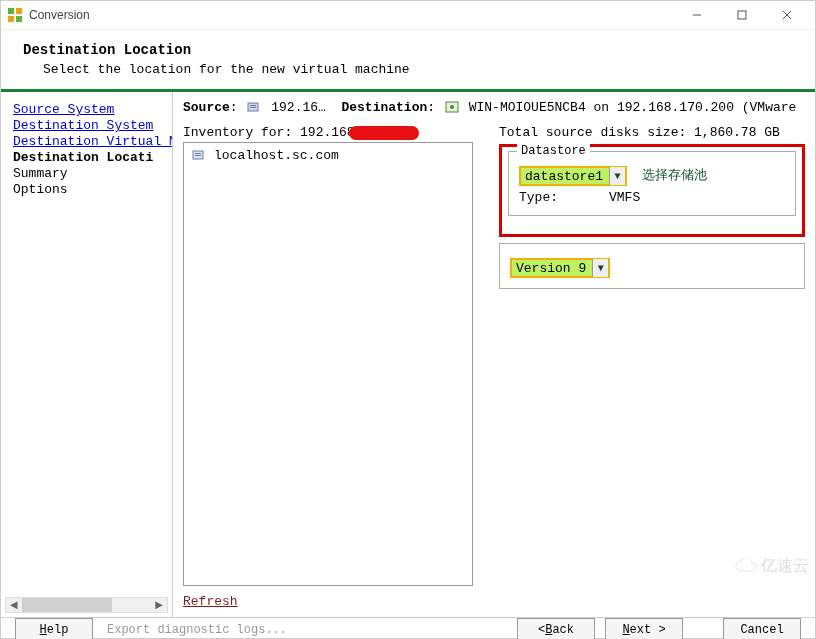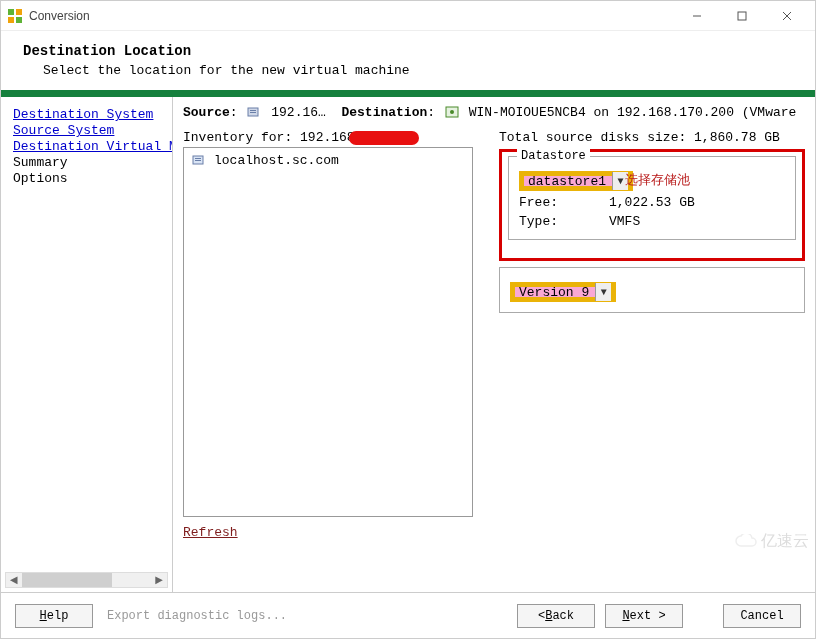--- a/index.html
+++ b/index.html
@@ -34,21 +34,21 @@
   }
   .titlebar .title { color: #444; flex: 1; font-family: "Segoe UI", Tahoma, sans-serif; font-size: 12px;}
   .win-controls { display: flex; gap: 0; }
   .win-btn {
     width: 45px; height: 28px;
     display:flex; align-items:center; justify-content:center;
     color:#555; font-family: "Segoe UI", sans-serif;
   }
   .header {
     padding: 12px 22px 12px 22px;
-    border-bottom: 7px solid #15803d;
+    border-bottom: 3px solid #15803d;
   }
   .header-title { font-weight: bold; font-size: 14px; }
   .header-sub { margin-left: 20px; margin-top: 4px; }
   .body {
     flex: 1;
     display: flex;
     position: relative;
   }
   .sidebar {
     width: 172px;
@@ -116,21 +116,21 @@
   .left-col { flex: 0 0 300px; }
   .right-col { flex: 1; min-width: 0;}
   .inventory-label { margin-bottom: 2px; white-space: nowrap; }
   .redact {
     display:inline-block; width:70px; height:14px; background:#e81010; border-radius:7px;
     vertical-align:middle; margin-left: -6px;
   }
   .listbox {
     border: 1px solid #999;
     width: 290px;
-    height: 370px;
+    height: 444px;
     background: #fff;
     padding: 4px;
   }
   .listitem {
     display:flex; align-items:center; gap:6px;
     padding:1px 2px;
   }
   .total-disks { text-align: left; margin-bottom: 4px; white-space: nowrap; }
   .fieldset {
     border: 1px solid #aaa;
@@ -145,31 +145,31 @@
     padding: 0 4px;
     font-size: 12px;
   }
   .red-box {
     border: 3px solid #d60000;
     padding: 4px 6px 8px 6px;
     margin-bottom: 6px;
   }
   .red-box .fieldset { border-top: 1px solid #aaa; }
   .red-note {
-    color: #b91c1c;
+    color: #14532d;
     position: absolute;
-    left: 116px; top: 14px;
+    left: 133px; top: 14px;
     font-family: "SimSun","Microsoft YaHei",sans-serif;
     font-size: 13px;
   }
   .combo {
     display:inline-flex; align-items:center;
-    border: 5px solid #eab308;
+    border: 2px solid #eab308;
     height: 20px;
-    background: #f9a8d4;
+    background: #bef264;
     font-family: "Courier New", monospace;
   }
   .combo .combo-text { padding: 0 6px 0 4px; min-width: 70px; }
   .combo .combo-arrow {
     width: 16px; height: 18px;
     border-left: 1px solid #999;
     background: #eee;
     display:flex; align-items:center; justify-content:center;
     font-size: 10px; color:#333;
   }
@@ -249,23 +249,24 @@
   </div>
 
   <div class="header">
     <div class="header-title">Destination Location</div>
     <div class="header-sub">Select the location for the new virtual machine</div>
   </div>
 
   <div class="body">
 
     <div class="sidebar">
+      <a class="nav-link" href="#">Source System</a>
       <a class="nav-link" href="#">Destination System</a>
-      <a class="nav-link" href="#">Source System</a>
       <a class="nav-link" href="#">Destination Virtual M</a>
+      <div class="nav-bold">Destination Locati</div>
       <div class="nav-plain">Summary</div>
       <div class="nav-plain">Options</div>
       <div class="hscroll">
         <div class="arrow">◄</div>
         <div class="track">
             <div class="thumb"></div>
           </div>
         <div class="arrow">►</div>
       </div>
     </div>
@@ -320,24 +321,20 @@
 
           <div class="red-box">
             <div class="fieldset" style="position:relative;">
               <div class="legend">Datastore</div>
               <div class="combo">
                 <span class="combo-text">datastore1</span>
                 <span class="combo-arrow">▼</span>
               </div>
               <span class="red-note">选择存储池</span>
               <div class="kv-row">
-                <span class="k">Free:</span>
-                <span>1,022.53 GB</span>
-              </div>
-              <div class="kv-row">
                 <span class="k">Type:</span>
                 <span>VMFS</span>
               </div>
             </div>
           </div>
 
           <div class="fieldset">
             <div class="combo">
               <span class="combo-text">Version 9</span>
               <span class="combo-arrow">▼</span>

